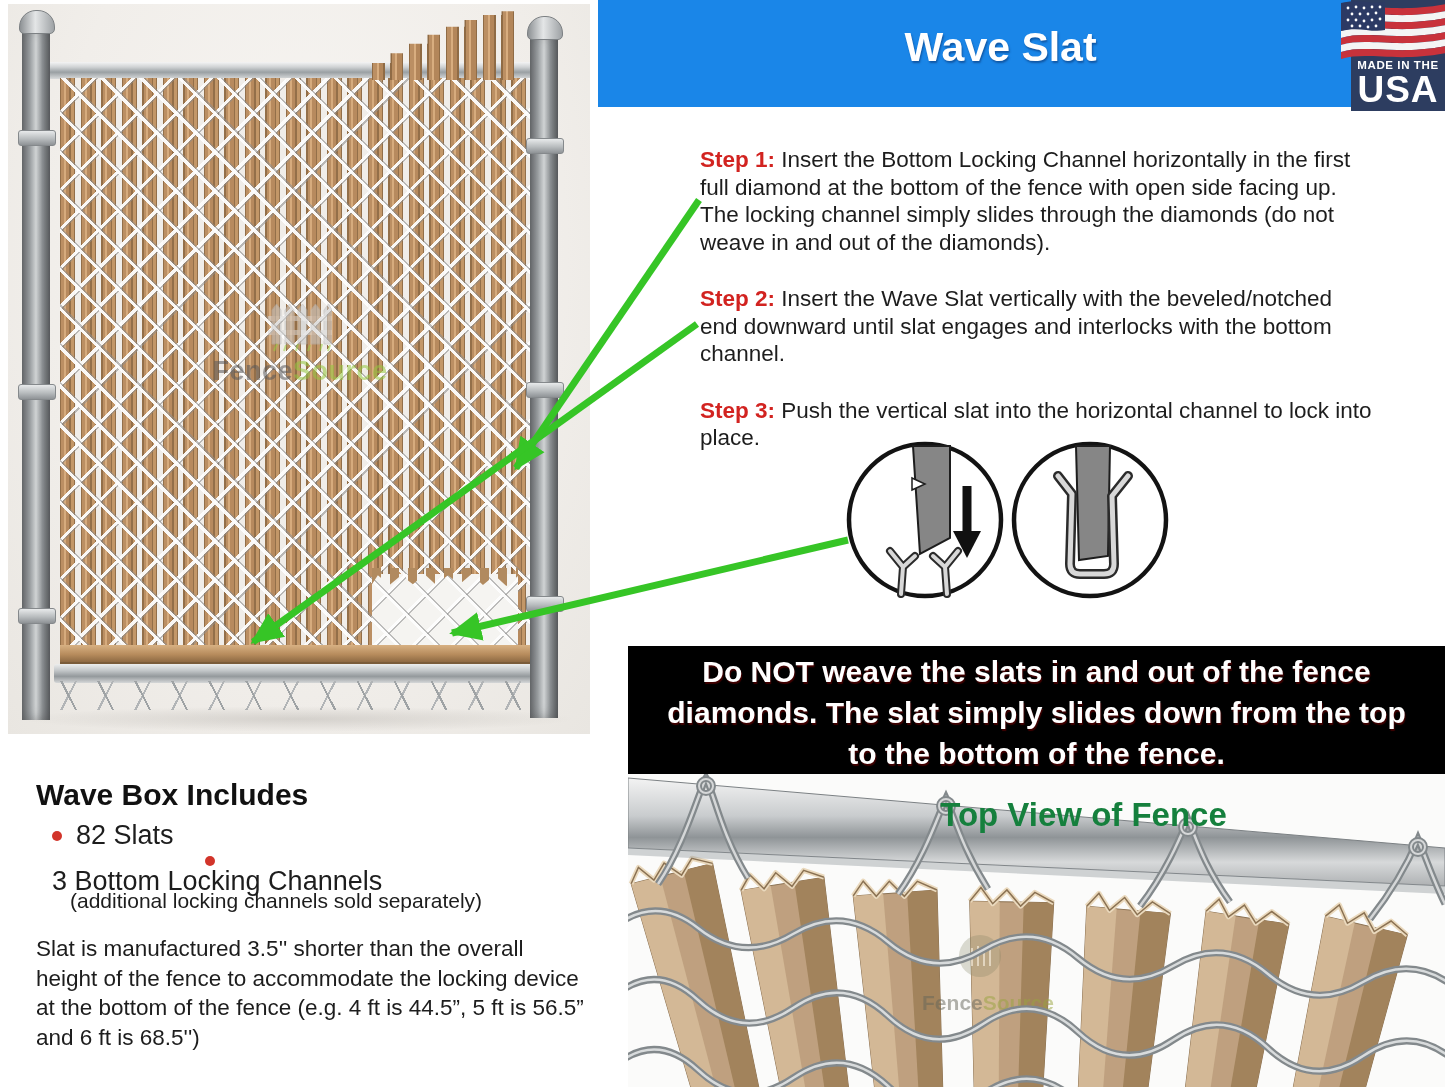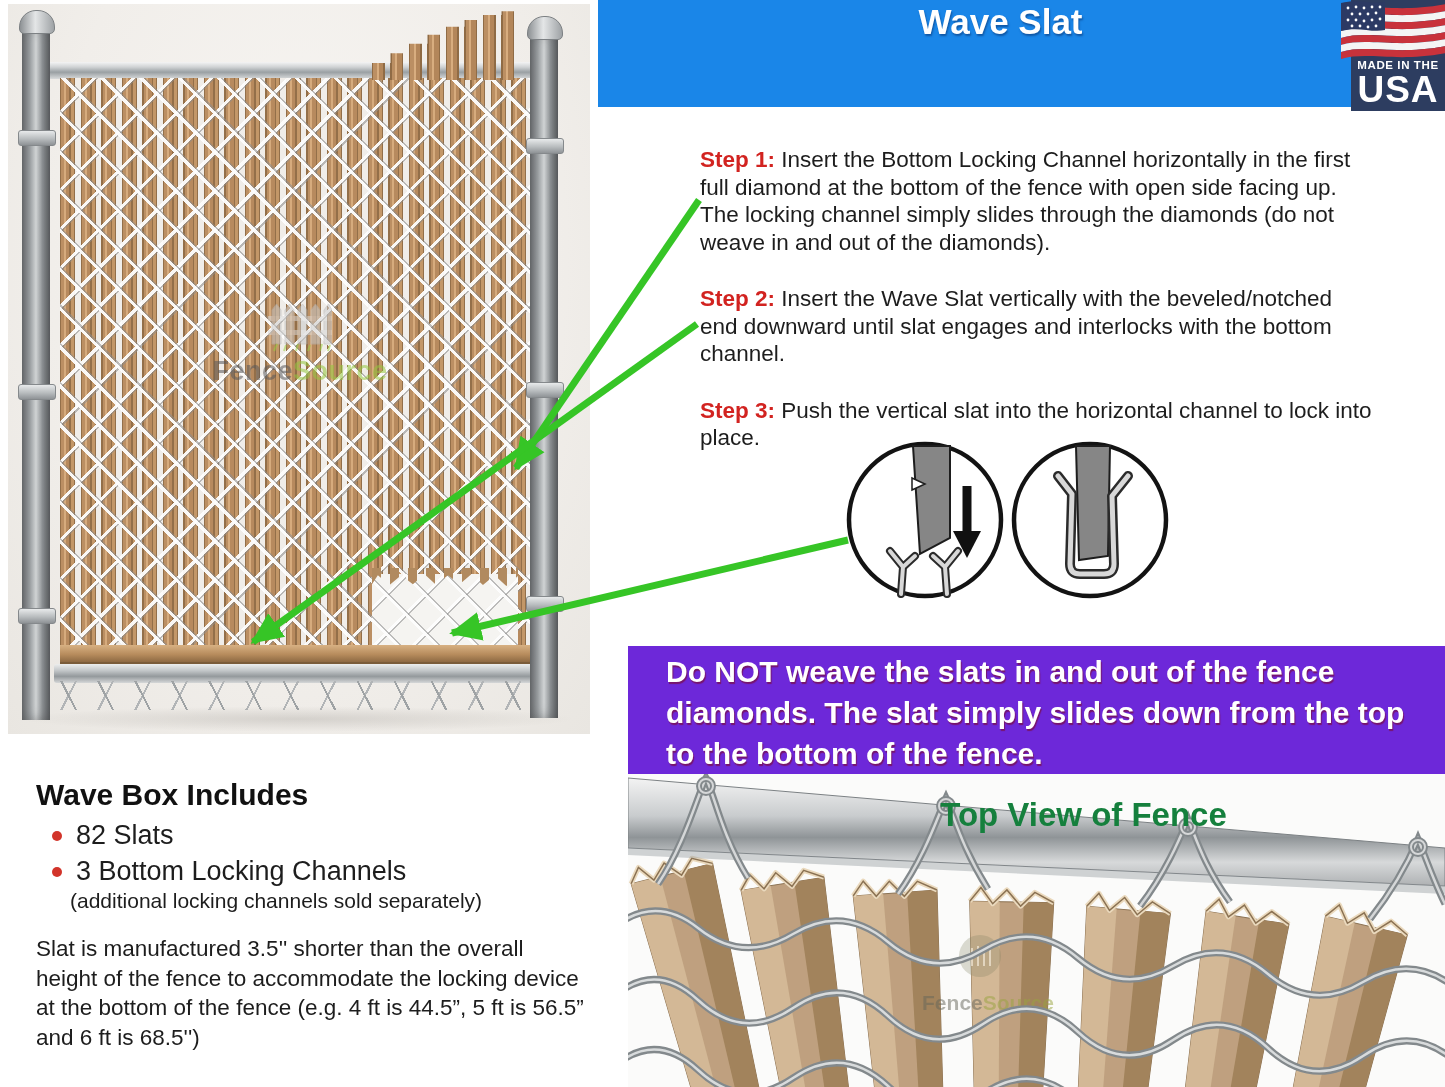--- a/index.html
+++ b/index.html
@@ -49,52 +49,52 @@
   .cap.right{left:519px;top:12px;}
   .band{position:absolute;height:14px;width:36px;border-radius:3px;
     background:linear-gradient(#e8eaeb,#b9bdbf 55%,#8f9396);border:1px solid #85898c;}
   .watermark{left:202px;top:296px;width:180px;text-align:center;opacity:.55;}
   .watermark .wm-text{font-size:27px;font-weight:bold;letter-spacing:.5px;}
   .wm-fence{color:#58585a;} .wm-source{color:#94c73d;}
 
   
   .blue-header{left:598px;top:0;width:847px;height:107px;background:#1a86e8;
     color:#fff;text-align:center;padding-right:42px;box-sizing:border-box;}
-  .blue-header .t1{margin-top:1px;font-size:35px;font-weight:bold;line-height:42px;
+  .blue-header .t1{margin-top:26px;font-size:41px;font-weight:bold;line-height:42px;
     text-shadow:1px 2px 2px rgba(10,50,110,.55);}
   .blue-header .t2{font-size:35px;font-weight:bold;line-height:42px;
     text-shadow:1px 2px 2px rgba(10,50,110,.55);}
   .usa-badge{right:0;top:0;width:94px;height:111px;background:#2d3d60;color:#fff;
     display:flex;flex-direction:column;justify-content:flex-end;align-items:center;
     padding-bottom:3px;box-sizing:border-box;}
   .usa-badge .made{font-size:11.5px;font-weight:bold;letter-spacing:.6px;line-height:13px;}
   .usa-badge .usa{font-size:37px;font-weight:bold;line-height:36px;letter-spacing:1px;}
   .flag-svg{position:absolute;left:-12px;top:-2px;}
 
   
   .steps{left:700px;top:146px;width:672px;font-size:22.5px;line-height:27.5px;color:#1d1d1d;}
   .step + .step{margin-top:29px;}
   .step-label{color:#d22320;font-weight:bold;}
 
   
-  .warning{left:628px;top:646px;width:817px;height:128px;background:#6d28d9;color:#fff;
-    font-size:30px;font-weight:bold;line-height:41px;text-align:left;
+  .warning{left:628px;top:646px;width:817px;height:128px;background:#000000;color:#fff;
+    font-size:30px;font-weight:bold;line-height:41px;text-align:center;
     padding:5px 38px 0 38px;box-sizing:border-box;
     text-shadow:1px 2px 1px rgba(130,0,0,.5);}
 
   
   .topview{left:628px;top:774px;width:817px;height:313px;background:#fbfbfa;overflow:hidden;}
   .topview-title{position:absolute;left:0;top:22px;width:100%;text-align:center;
     padding-left:94px;box-sizing:border-box;font-size:33px;font-weight:bold;color:#15803d;}
 
   
   .box-heading{left:36px;top:778px;font-size:30px;font-weight:bold;color:#111;}
   .bullet-row{left:52px;display:flex;align-items:center;font-size:27px;color:#1d1d1d;text-align:center;}
   .bullet-row .dot{width:10px;height:10px;border-radius:50%;background:#d2342a;margin-right:14px;flex:0 0 auto;}
-  .row1{top:820px;} .row2{top:856px;}
+  .row1{top:820px;} .row2{top:856px;flex-direction:column;}
   .box-note{left:70px;top:889px;font-size:21px;color:#1d1d1d;}
   .spec-note{left:36px;top:934px;width:552px;font-size:22.5px;line-height:29.5px;color:#1d1d1d;}
 
   .arrows-svg{left:0;top:0;pointer-events:none;}
 </style>
 </head>
 <body>
 
 <div class="page">
 

